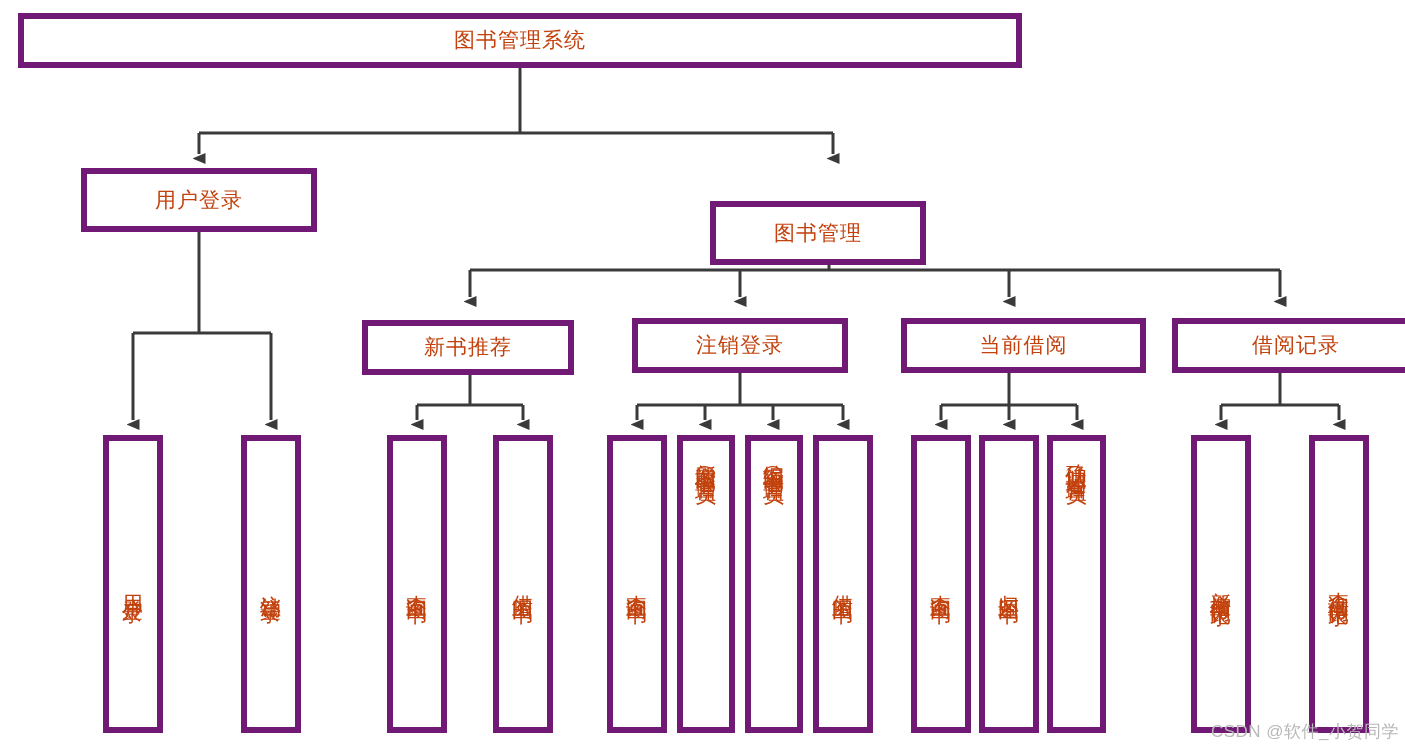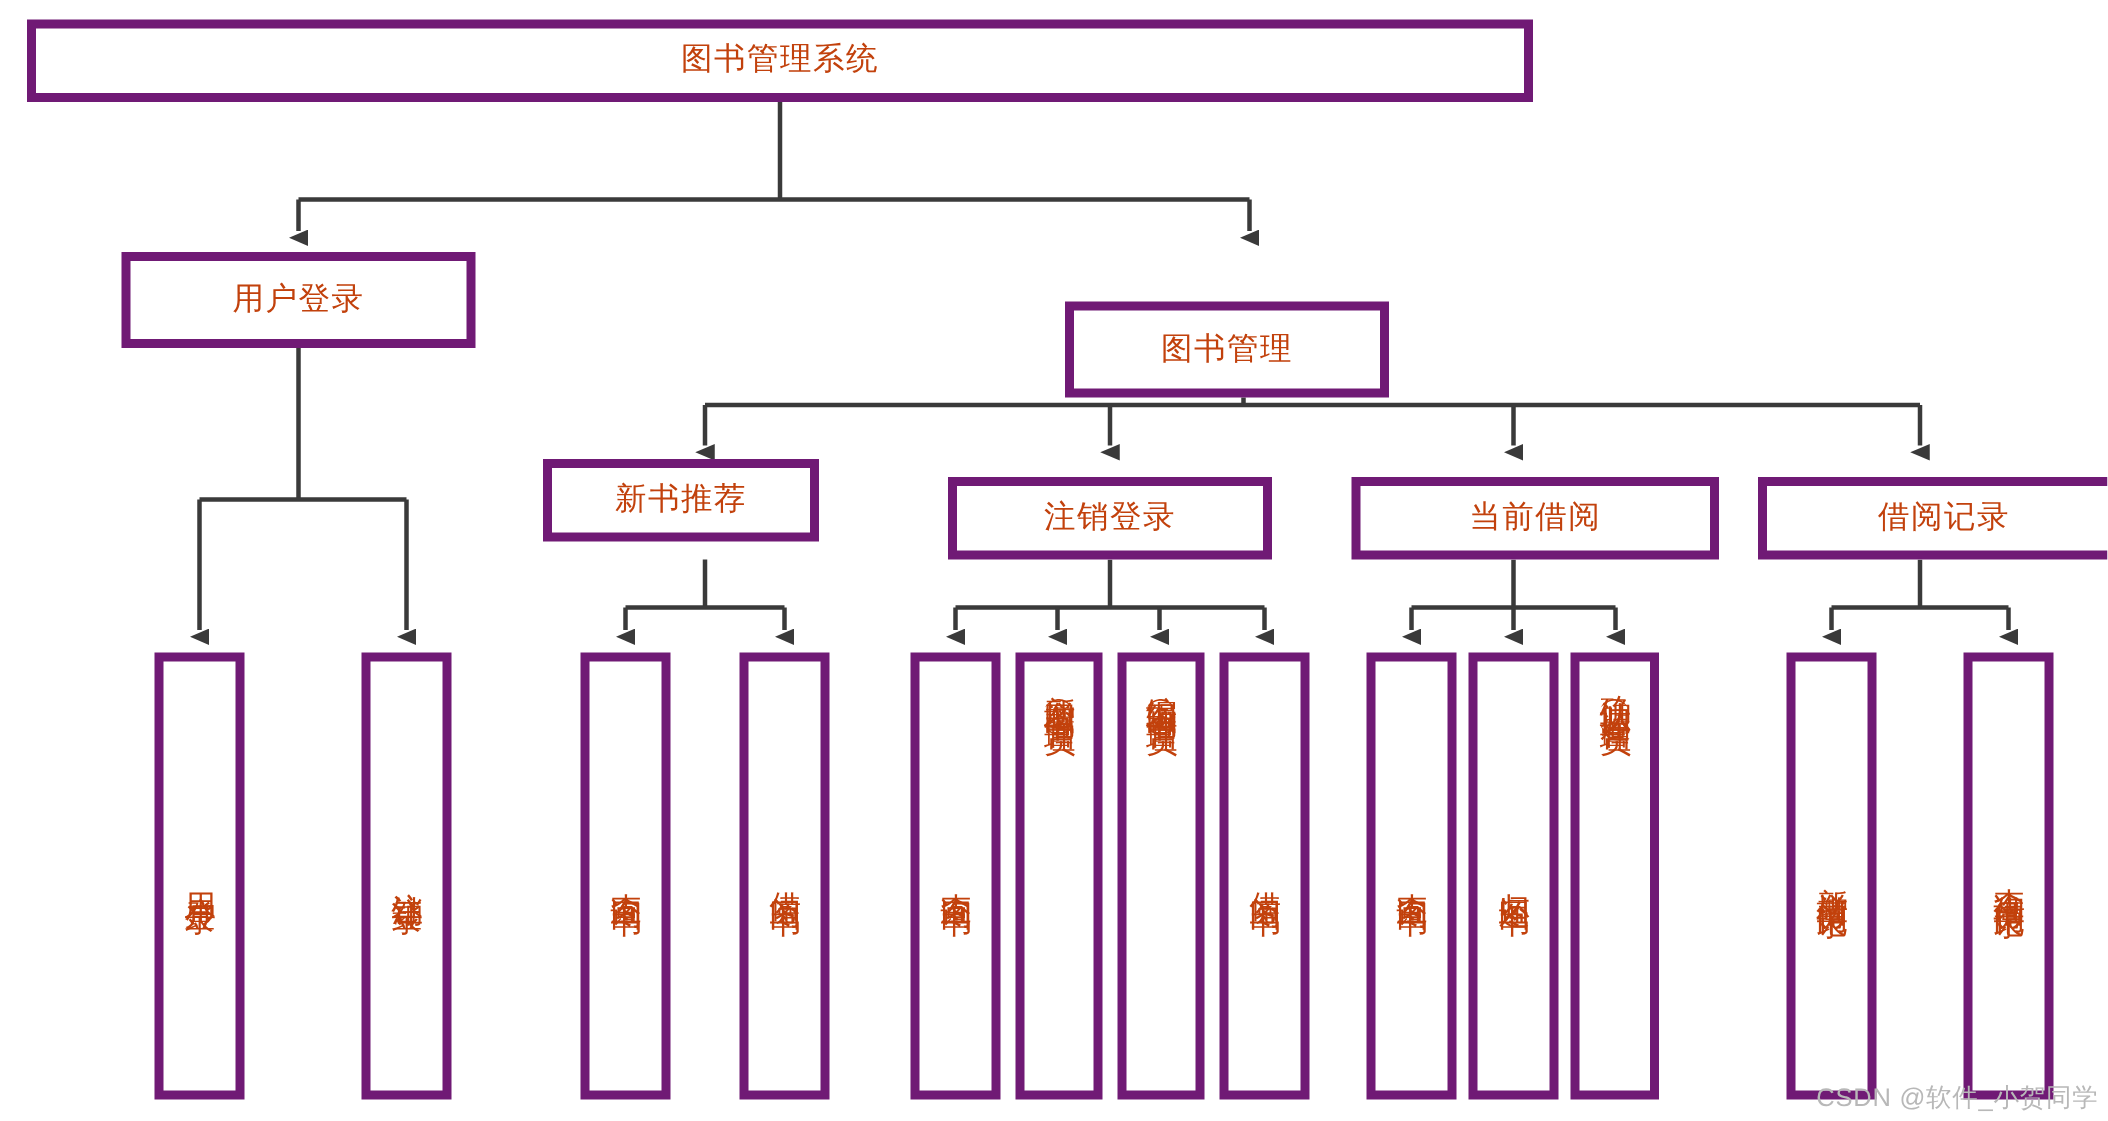--- a/index.html
+++ b/index.html
@@ -129,21 +129,21 @@
     <span class="label-h">图书管理系统</span>
   </div>
 
   <div class="node" style="left:81px; top:168px; width:236px; height:64px;">
     <span class="label-h">用户登录</span>
   </div>
   <div class="node" style="left:710px; top:184px; width:216px; height:64px;margin-top:17px;">
     <span class="label-h">图书管理</span>
   </div>
 
-  <div class="node" style="left:362px; top:306px; width:184px; height:55px;">
+  <div class="node" style="left:362px; top:320px; width:212px; height:55px;">
     <span class="label-h">新书推荐</span>
   </div>
   <div class="node" style="left:632px; top:318px; width:216px; height:55px;">
     <span class="label-h">注销登录</span>
   </div>
   <div class="node" style="left:901px; top:318px; width:245px; height:55px;">
     <span class="label-h">当前借阅</span>
   </div>
   <div class="node" style="left:1172px; top:318px; width:248px; height:55px;">
     <span class="label-h">借阅记录</span>

